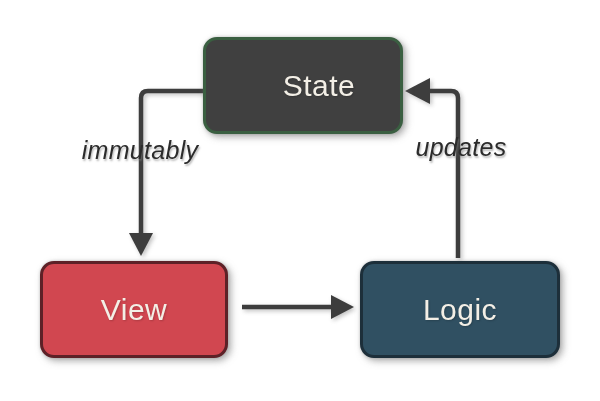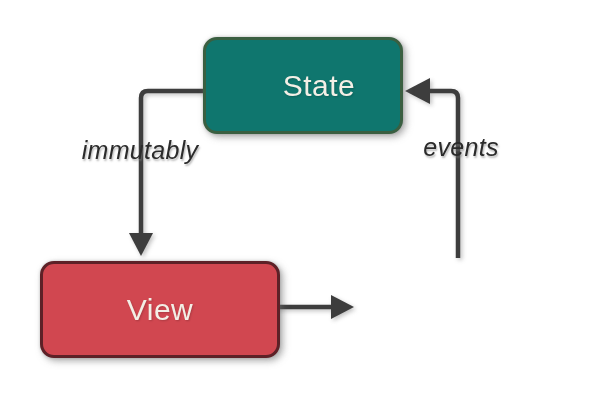--- a/index.html
+++ b/index.html
@@ -26,21 +26,21 @@
     box-shadow: 3px 3px 7px rgba(105,105,105,0.55), 0 0 3px rgba(120,120,120,0.35);
   }
   .node-label {
     font-size: 30px;
     font-weight: 500;
     letter-spacing: 0.5px;
     text-shadow: 1px 1px 2px rgba(0,0,0,0.18);
     user-select: none;
   }
   #node-state { left: 203px; top: 37px;  width: 200px; height: 97px; }
-  #node-view  { left: 40px;  top: 261px; width: 240px; height: 97px; }
+  #node-view  { left: 40px;  top: 261px; width: 188px; height: 97px; }
   #node-logic { left: 360px; top: 261px; width: 200px; height: 97px; }
 
   svg.wires {
     position: absolute;
     left: 0; top: 0;
     width: 600px; height: 401px;
     filter: drop-shadow(2px 2px 2px rgba(120,120,120,0.45));
   }
   .edge {
     fill: none;
@@ -78,25 +78,28 @@
     <path class="edge" d="M 203 91 L 148 91 Q 141 91 141 98 L 141 234"></path>
     <polygon class="arrow" points="129,233 153,233 141,256"></polygon>
 
     <path class="edge" d="M 458 258 L 458 98 Q 458 91 451 91 L 429 91"></path>
     <polygon class="arrow" points="430,78 430,104 405,91"></polygon>
 
     <path class="edge" d="M 242 307 L 331 307"></path>
     <polygon class="arrow" points="331,295 331,319 354,307"></polygon>
   </svg>
 
-  <div class="node" id="node-state" style="background: #0f766e; border-color: rgb(58, 95, 65); color: rgb(243, 239, 230); padding-left: 32px;">
+  <div class="node" id="node-state" style="background: #404040; border-color: rgb(58, 95, 65); color: rgb(243, 239, 230); padding-left: 32px;">
     <span class="node-label">State</span>
   </div>
 
   <div class="node" id="node-view" style="background: rgb(209, 71, 80); border-color: rgb(93, 33, 39); color: rgb(243, 239, 230);">
     <span class="node-label">View</span>
   </div>
 
+  <div class="node" id="node-logic" style="background: rgb(48, 80, 98); border-color: rgb(29, 47, 58); color: rgb(243, 239, 230);">
+    <span class="node-label">Logic</span>
+  </div>
 
   <div class="edge-label" id="edge-label-state-view">immutably</div>
-  <div class="edge-label" id="edge-label-logic-state">events</div>
+  <div class="edge-label" id="edge-label-logic-state">updates</div>
 
 </div>
 
 </body></html>

